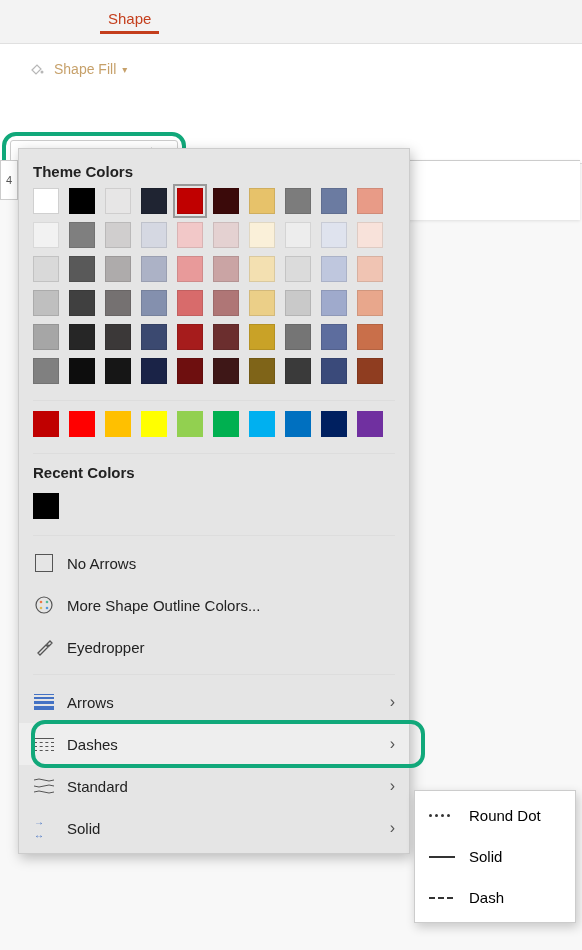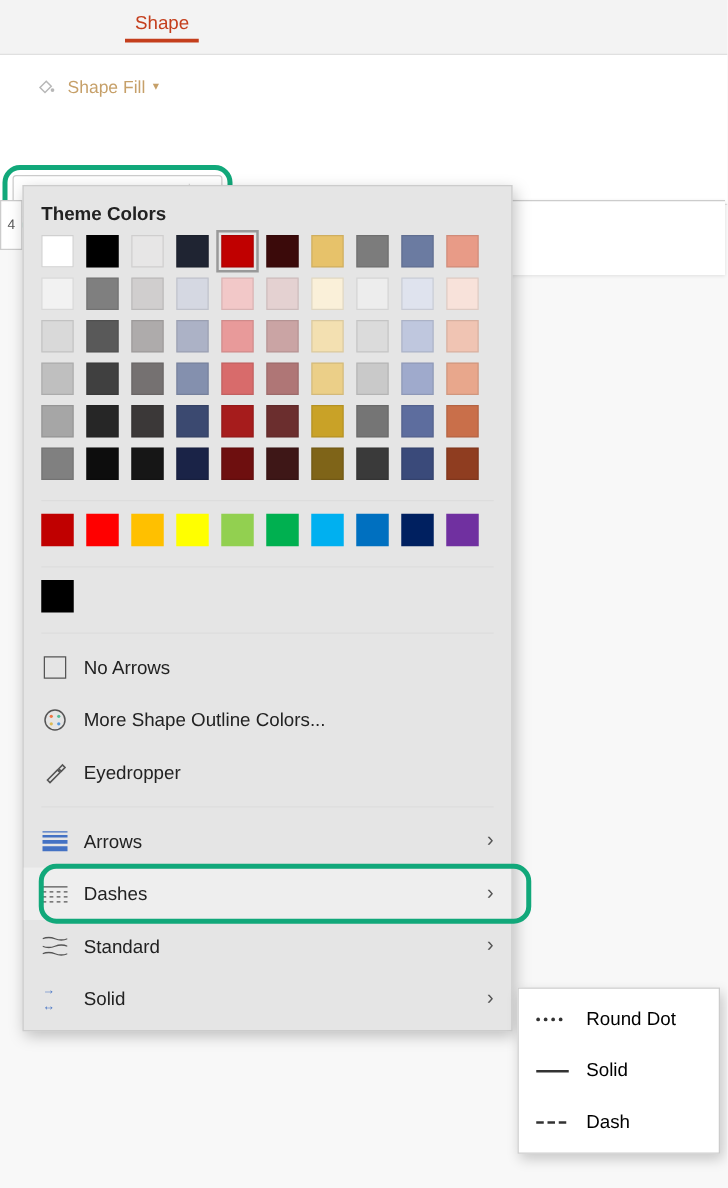--- a/index.html
+++ b/index.html
@@ -184,20 +184,21 @@
       <div class="std-swatch" style="background: rgb(255, 255, 0);"></div>
       <div class="std-swatch" style="background: rgb(146, 208, 80);"></div>
       <div class="std-swatch" style="background: rgb(0, 176, 80);"></div>
       <div class="std-swatch" style="background: rgb(0, 176, 240);"></div>
       <div class="std-swatch" style="background: rgb(0, 112, 192);"></div>
       <div class="std-swatch" style="background: rgb(0, 32, 96);"></div>
       <div class="std-swatch" style="background: rgb(112, 48, 160);"></div>
     </div>
   <div class="divider"></div>
 
+  <div class="section-label">Recent Colors</div>
   <div class="recent-row" id="recent-row">
       <div class="std-swatch" style="background: rgb(0, 0, 0);"></div>
     </div>
   <div class="divider"></div>
 
   <div class="menu-item">
     <span class="menu-icon">
         <span class="no-outline-box"></span>
       </span>
     <span>No Arrows</span>

